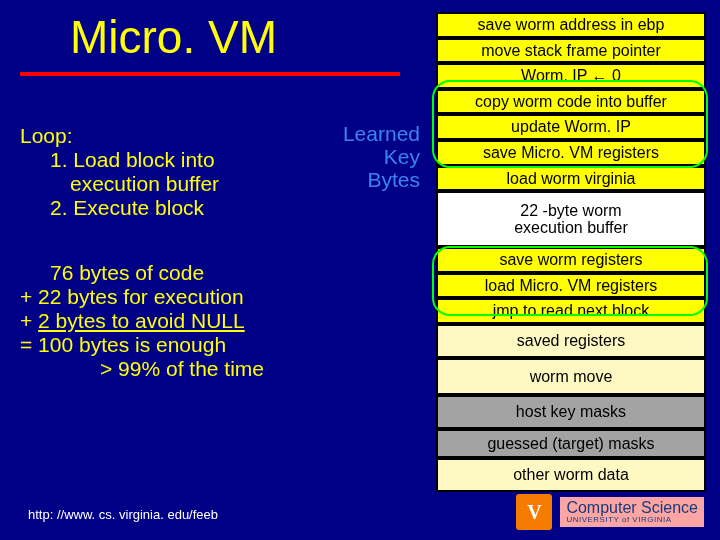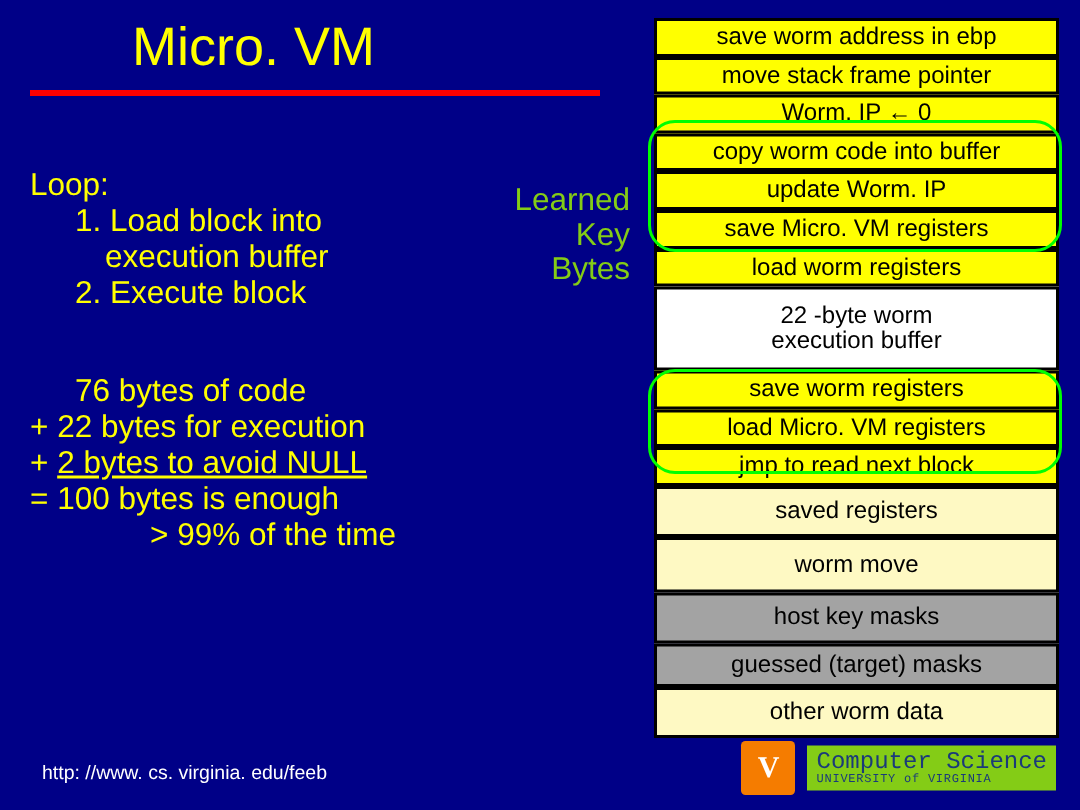--- a/index.html
+++ b/index.html
@@ -17,36 +17,36 @@
     position: relative;
   }
   .left-col {
     position: absolute;
     left: 20px;
     top: 10px;
     width: 400px;
     color: #ffff00;
   }
   .title {
-    font-size: 36px;
-    color: #ffff00;
-    margin-left: 68px;
+    font-size: 46px;
+    color: #ffff00;
+    margin-left: 50px;
     margin-bottom: 8px;
   }
   .title-rule {
     border: none;
     border-top: 4px solid #ff0000;
     width: 380px;
     margin-bottom: 20px;
   }
   .learned {
     position: absolute;
     left: 320px;
     top: 112px;
-    color: #84cc16;
+    color: #3b82f6;
     font-size: 21px;
     text-align: right;
     line-height: 1.1;
     width: 80px;
   }
   .loop-block {
     font-size: 21px;
     color: #ffff00;
     line-height: 1.15;
     margin-top: 48px;
@@ -119,23 +119,23 @@
     display: flex;
     align-items: center;
     justify-content: center;
     color: #fff;
     font-family: Georgia, serif;
     font-weight: bold;
     font-size: 20px;
   }
   .logo-text {
     color: #1a3a7a;
-    font-family: Liberation Mono, monospace;
+    font-family: Liberation Sans, sans-serif;
     line-height: 1;
-    background: #84cc16;
+    background: #fca5a5;
     padding: 3px 6px;
   }
   .logo-cs { font-size: 16px; }
   .logo-uni { font-size: 8px; letter-spacing: 0.5px; }
 </style>
 </head>
 <body>
 
 <div class="slide">
 
@@ -165,21 +165,21 @@
     </div>
   </div>
 
   <div class="right-col">
     <div class="box yel"><span>save worm address in ebp</span></div>
     <div class="box yel"><span>move stack frame pointer</span></div>
     <div class="box yel"><span>Worm. IP ← 0</span></div>
     <div class="box yel"><span>copy worm code into buffer</span></div>
     <div class="box yel"><span>update Worm. IP</span></div>
     <div class="box yel"><span>save Micro. VM registers</span></div>
-    <div class="box yel"><span>load worm registers</span></div>
+    <div class="box yel"><span>load worm virginia</span></div>
     <div class="buffer-box">
       <div>
         <div>22 -byte worm</div>
         <div>execution buffer</div>
       </div>
     </div>
     <div class="box yel"><span>save worm registers</span></div>
     <div class="box yel"><span>load Micro. VM registers</span></div>
     <div class="box yel"><span>jmp to read next block</span></div>
     <div class="box red" style="padding:6px 4px"><span>saved registers</span></div>

